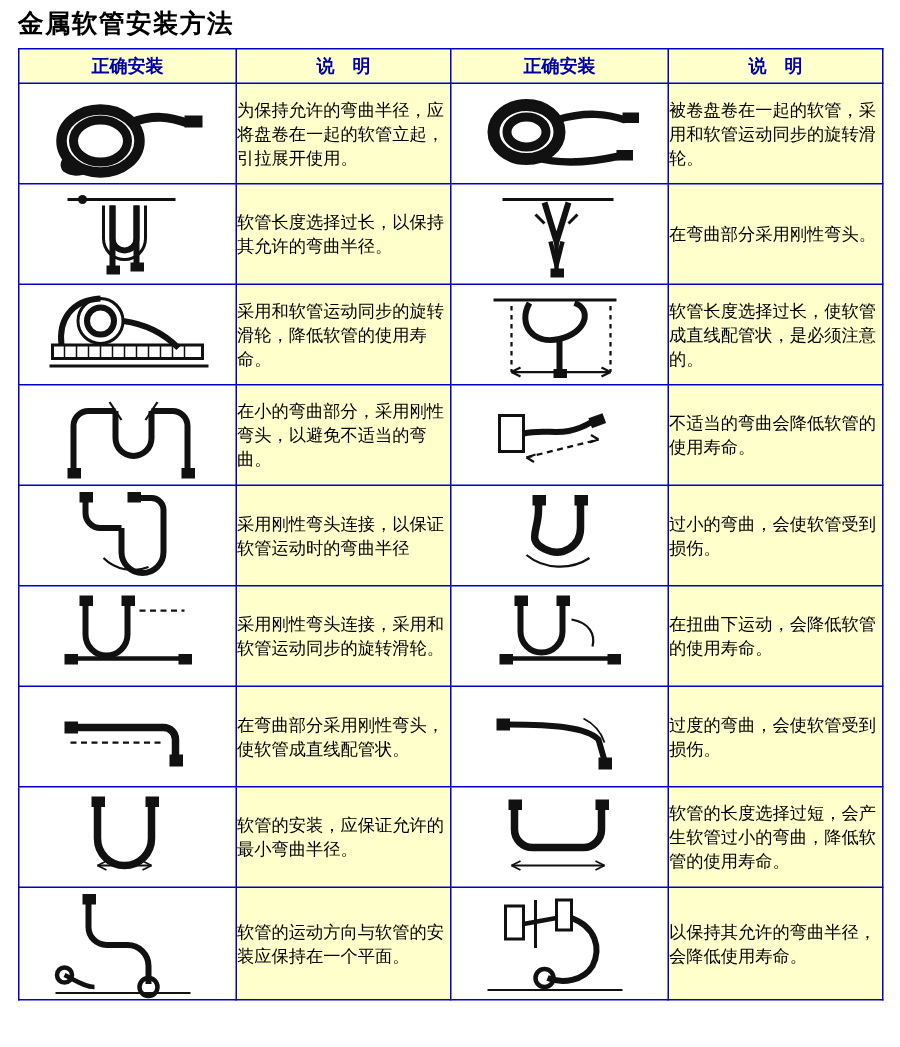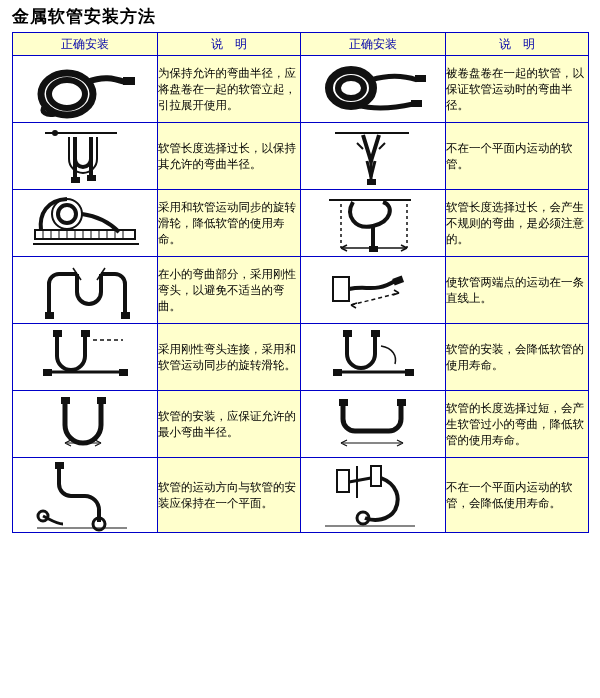--- a/index.html
+++ b/index.html
@@ -36,21 +36,21 @@
   }
   table.hose-table td, table.hose-table th {
     border: 1px solid #0000c8;
     padding: 0;
     vertical-align: middle;
   }
   thead th {
     background: #ffffcc;
     color: #0000aa;
     font-size: 12px;
-    font-weight: normal;
+    font-weight: bold;
     height: 22px;
     text-align: center;
   }
   col.c-img { width: 145px; }
   col.c-txt { width: 143px; }
   td.img-cell {
     background: #ffffff;
     text-align: center;
     height: 66px;
   }
@@ -106,21 +106,21 @@
         <td class="img-cell">
           <svg class="fig" width="120" height="62" viewBox="0 0 120 62">
             <ellipse cx="38" cy="30" rx="22" ry="18" fill="none" stroke="#111" stroke-width="8"></ellipse>
             <ellipse cx="38" cy="30" rx="13" ry="10" fill="none" stroke="#111" stroke-width="6"></ellipse>
             <path d="M58 22 C78 16, 92 18, 104 22" fill="none" stroke="#111" stroke-width="5"></path>
             <rect x="102" y="17" width="11" height="7" fill="#111"></rect>
             <path d="M44 47 C62 52, 82 50, 100 46" fill="none" stroke="#111" stroke-width="5"></path>
             <rect x="98" y="42" width="11" height="7" fill="#111"></rect>
           </svg>
         </td>
-        <td class="txt-cell">被卷盘卷在一起的软管，以保证软管运动时的弯曲半径。</td>
+        <td class="txt-cell">被卷盘卷在一起的软管，采用和软管运动同步的旋转滑轮。</td>
       </tr>
 
       <tr>
         <td class="img-cell">
           <svg class="fig" width="120" height="62" viewBox="0 0 120 62">
             <line x1="20" y1="8" x2="92" y2="8" stroke="#111" stroke-width="2"></line>
             <path d="M44 12 L44 34 A14 14 0 0 0 72 34 L72 12" fill="none" stroke="#111" stroke-width="2"></path>
             <path d="M50 12 L50 34 A8 8 0 0 0 66 34 L66 12" fill="none" stroke="#111" stroke-width="4"></path>
             <line x1="50" y1="12" x2="50" y2="54" stroke="#111" stroke-width="4"></line>
             <line x1="66" y1="12" x2="66" y2="52" stroke="#111" stroke-width="4"></line>
@@ -134,21 +134,21 @@
           <svg class="fig" width="120" height="62" viewBox="0 0 120 62">
             <line x1="22" y1="8" x2="96" y2="8" stroke="#111" stroke-width="2"></line>
             <path d="M50 10 L58 36 L66 10" fill="none" stroke="#111" stroke-width="4"></path>
             <path d="M54 36 L58 52 L62 36" fill="none" stroke="#111" stroke-width="3"></path>
             <line x1="58" y1="36" x2="58" y2="56" stroke="#111" stroke-width="3"></line>
             <rect x="54" y="54" width="9" height="6" fill="#111"></rect>
             <path d="M44 18 L50 24" stroke="#111" stroke-width="2"></path>
             <path d="M72 18 L66 24" stroke="#111" stroke-width="2"></path>
           </svg>
         </td>
-        <td class="txt-cell">不在一个平面内运动的软管。</td>
+        <td class="txt-cell">在弯曲部分采用刚性弯头。</td>
       </tr>
 
       <tr>
         <td class="img-cell">
           <svg class="fig" width="125" height="62" viewBox="0 0 125 62">
             <circle cx="44" cy="22" r="15" fill="none" stroke="#111" stroke-width="2"></circle>
             <circle cx="44" cy="22" r="9" fill="none" stroke="#111" stroke-width="4"></circle>
             <path d="M44 7 C24 8, 16 22, 18 38" fill="none" stroke="#111" stroke-width="4"></path>
             <path d="M59 22 C74 24, 86 30, 96 40" fill="none" stroke="#111" stroke-width="4"></path>
             <rect x="12" y="38" width="100" height="9" fill="none" stroke="#111" stroke-width="2"></rect>
@@ -174,21 +174,21 @@
             <line x1="18" y1="10" x2="100" y2="10" stroke="#111" stroke-width="2"></line>
             <path d="M42 12 C34 26, 44 40, 62 36 C80 32, 84 16, 72 12" fill="none" stroke="#111" stroke-width="4"></path>
             <line x1="62" y1="36" x2="62" y2="58" stroke="#111" stroke-width="4"></line>
             <rect x="58" y="56" width="9" height="6" fill="#111"></rect>
             <line x1="30" y1="14" x2="30" y2="58" stroke="#111" stroke-width="1.5" stroke-dasharray="3 3"></line>
             <line x1="96" y1="14" x2="96" y2="58" stroke="#111" stroke-width="1.5" stroke-dasharray="3 3"></line>
             <line x1="30" y1="58" x2="96" y2="58" stroke="#111" stroke-width="1.5"></line>
             <path d="M30 58 L36 55 M30 58 L36 61 M96 58 L90 55 M96 58 L90 61" stroke="#111" stroke-width="1.5" fill="none"></path>
           </svg>
         </td>
-        <td class="txt-cell">软管长度选择过长，会产生不规则的弯曲，是必须注意的。</td>
+        <td class="txt-cell">软管长度选择过长，使软管成直线配管状，是必须注意的。</td>
       </tr>
 
       <tr>
         <td class="img-cell">
           <svg class="fig" width="125" height="64" viewBox="0 0 125 64">
             <path d="M26 56 L26 26 A10 10 0 0 1 36 16 L54 16" fill="none" stroke="#111" stroke-width="4"></path>
             <path d="M54 16 L54 34 A12 12 0 0 0 78 34 L78 16" fill="none" stroke="#111" stroke-width="4"></path>
             <path d="M78 16 L92 16 A10 10 0 0 1 102 26 L102 56" fill="none" stroke="#111" stroke-width="4"></path>
             <rect x="22" y="54" width="9" height="7" fill="#111"></rect>
             <rect x="98" y="54" width="9" height="7" fill="#111"></rect>
@@ -200,23 +200,45 @@
         <td class="img-cell">
           <svg class="fig" width="125" height="62" viewBox="0 0 125 62">
             <rect x="22" y="18" width="16" height="24" fill="none" stroke="#111" stroke-width="2"></rect>
             <path d="M38 30 C56 26, 64 34, 84 22" fill="none" stroke="#111" stroke-width="4"></path>
             <rect x="82" y="18" width="10" height="7" fill="#111" transform="rotate(-20 87 21)"></rect>
             <line x1="40" y1="46" x2="88" y2="34" stroke="#111" stroke-width="1.5" stroke-dasharray="4 3"></line>
             <path d="M40 46 L46 44 M40 46 L45 49" stroke="#111" stroke-width="1.5" fill="none"></path>
             <path d="M88 34 L82 36 M88 34 L83 31" stroke="#111" stroke-width="1.5" fill="none"></path>
           </svg>
         </td>
-        <td class="txt-cell">使软管两端点的运动在一条直线上。</td>
-      </tr>
-
+        <td class="txt-cell">不适当的弯曲会降低软管的使用寿命。</td>
+      </tr>
+
+      <tr>
+        <td class="img-cell">
+          <svg class="fig" width="125" height="66" viewBox="0 0 125 66">
+            <path d="M34 6 L34 18 A10 10 0 0 0 44 28 L58 28" fill="none" stroke="#111" stroke-width="4"></path>
+            <path d="M58 28 L58 44 A14 14 0 0 0 86 44 L86 16" fill="none" stroke="#111" stroke-width="4"></path>
+            <path d="M86 16 A8 8 0 0 0 78 8 L68 8" fill="none" stroke="#111" stroke-width="4"></path>
+            <rect x="30" y="4" width="9" height="7" fill="#111"></rect>
+            <rect x="62" y="4" width="9" height="7" fill="#111"></rect>
+            <path d="M46 48 C54 56, 66 58, 76 54" fill="none" stroke="#111" stroke-width="1.5"></path>
+          </svg>
+        </td>
+        <td class="txt-cell">采用刚性弯头连接，以保证软管运动时的弯曲半径</td>
+        <td class="img-cell">
+          <svg class="fig" width="125" height="62" viewBox="0 0 125 62">
+            <path d="M48 6 L48 14 C48 28, 40 34, 52 40 C64 46, 76 38, 76 26 L76 6" fill="none" stroke="#111" stroke-width="5"></path>
+            <rect x="44" y="4" width="9" height="7" fill="#111"></rect>
+            <rect x="72" y="4" width="9" height="7" fill="#111"></rect>
+            <path d="M40 44 C52 54, 70 54, 82 46" fill="none" stroke="#111" stroke-width="1.5"></path>
+          </svg>
+        </td>
+        <td class="txt-cell">过小的弯曲，会使软管受到损伤。</td>
+      </tr>
 
       <tr>
         <td class="img-cell">
           <svg class="fig" width="125" height="62" viewBox="0 0 125 62">
             <path d="M34 8 L34 30 A14 14 0 0 0 62 30 L62 8" fill="none" stroke="#111" stroke-width="4"></path>
             <rect x="30" y="4" width="9" height="7" fill="#111"></rect>
             <rect x="58" y="4" width="9" height="7" fill="#111"></rect>
             <line x1="24" y1="46" x2="100" y2="46" stroke="#111" stroke-width="3"></line>
             <rect x="20" y="43" width="9" height="7" fill="#111"></rect>
             <rect x="96" y="43" width="9" height="7" fill="#111"></rect>
@@ -228,23 +250,43 @@
           <svg class="fig" width="125" height="62" viewBox="0 0 125 62">
             <path d="M36 8 L36 28 A14 14 0 0 0 64 28 L64 8" fill="none" stroke="#111" stroke-width="4"></path>
             <rect x="32" y="4" width="9" height="7" fill="#111"></rect>
             <rect x="60" y="4" width="9" height="7" fill="#111"></rect>
             <line x1="26" y1="46" x2="98" y2="46" stroke="#111" stroke-width="3"></line>
             <rect x="22" y="43" width="9" height="7" fill="#111"></rect>
             <rect x="94" y="43" width="9" height="7" fill="#111"></rect>
             <path d="M70 20 C82 22, 86 30, 84 38" fill="none" stroke="#111" stroke-width="1.5"></path>
           </svg>
         </td>
-        <td class="txt-cell">软管的安装，会降低软管的使用寿命。</td>
-      </tr>
-
+        <td class="txt-cell">在扭曲下运动，会降低软管的使用寿命。</td>
+      </tr>
+
+      <tr>
+        <td class="img-cell">
+          <svg class="fig" width="125" height="56" viewBox="0 0 125 56">
+            <path d="M24 22 L86 22 A8 8 0 0 1 94 30 L94 42" fill="none" stroke="#111" stroke-width="5"></path>
+            <rect x="20" y="18" width="9" height="8" fill="#111"></rect>
+            <rect x="90" y="40" width="9" height="8" fill="#111"></rect>
+            <line x1="24" y1="32" x2="86" y2="32" stroke="#111" stroke-width="1.5" stroke-dasharray="4 3"></line>
+          </svg>
+        </td>
+        <td class="txt-cell">在弯曲部分采用刚性弯头，使软管成直线配管状。</td>
+        <td class="img-cell">
+          <svg class="fig" width="125" height="56" viewBox="0 0 125 56">
+            <path d="M24 20 C60 20, 80 22, 88 30 L92 44" fill="none" stroke="#111" stroke-width="4"></path>
+            <rect x="20" y="16" width="9" height="8" fill="#111"></rect>
+            <rect x="88" y="42" width="9" height="8" fill="#111"></rect>
+            <path d="M78 16 C86 20, 90 26, 92 32" fill="none" stroke="#111" stroke-width="1.2"></path>
+          </svg>
+        </td>
+        <td class="txt-cell">过度的弯曲，会使软管受到损伤。</td>
+      </tr>
 
       <tr>
         <td class="img-cell">
           <svg class="fig" width="125" height="62" viewBox="0 0 125 62">
             <path d="M42 6 L42 32 A18 18 0 0 0 78 32 L78 6" fill="none" stroke="#111" stroke-width="5"></path>
             <rect x="38" y="4" width="9" height="7" fill="#111"></rect>
             <rect x="74" y="4" width="9" height="7" fill="#111"></rect>
             <line x1="42" y1="50" x2="78" y2="50" stroke="#111" stroke-width="1.2"></line>
             <path d="M42 50 L48 47 M42 50 L48 53 M78 50 L72 47 M78 50 L72 53" stroke="#111" stroke-width="1.2" fill="none"></path>
           </svg>
@@ -278,18 +320,18 @@
           <svg class="fig" width="125" height="74" viewBox="0 0 125 74">
             <rect x="26" y="12" width="12" height="22" fill="none" stroke="#111" stroke-width="2"></rect>
             <rect x="60" y="8" width="10" height="20" fill="none" stroke="#111" stroke-width="2"></rect>
             <line x1="46" y1="8" x2="46" y2="40" stroke="#111" stroke-width="2"></line>
             <path d="M38 24 L60 20" stroke="#111" stroke-width="3" fill="none"></path>
             <path d="M70 20 C86 26, 90 40, 84 52 C78 62, 64 64, 54 60" fill="none" stroke="#111" stroke-width="4"></path>
             <circle cx="52" cy="60" r="6" fill="none" stroke="#111" stroke-width="3"></circle>
             <line x1="14" y1="68" x2="104" y2="68" stroke="#111" stroke-width="1.2"></line>
           </svg>
         </td>
-        <td class="txt-cell">不在一个平面内运动的软管，会降低使用寿命。</td>
+        <td class="txt-cell">以保持其允许的弯曲半径，会降低使用寿命。</td>
       </tr>
 
     </tbody>
   </table>
 </div>
 
 </body></html>

